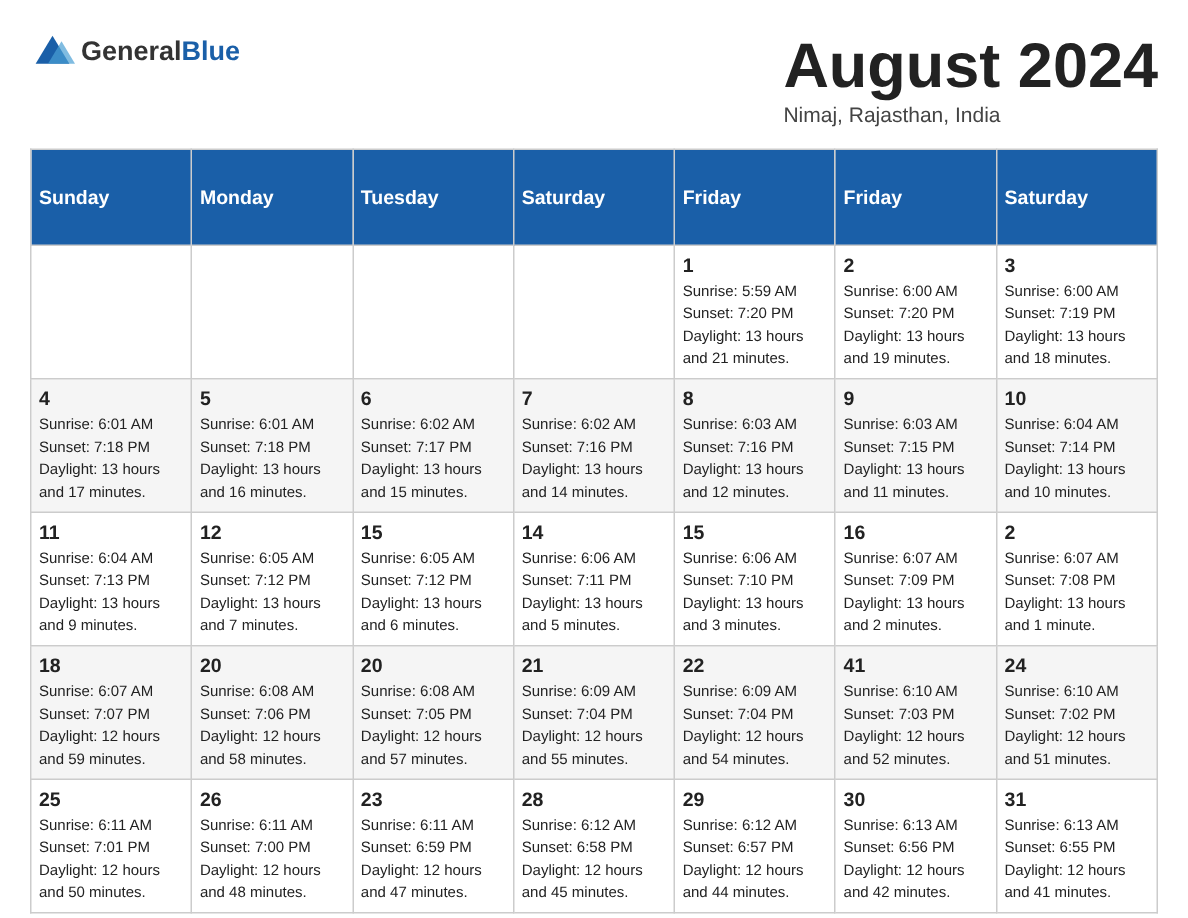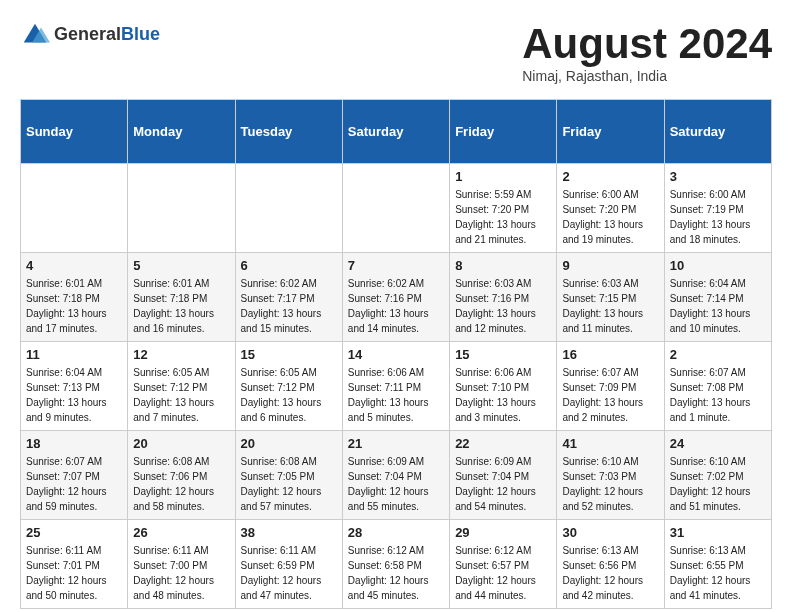--- a/index.html
+++ b/index.html
@@ -309,21 +309,21 @@
 and 50 minutes.</div>
         </td>
         <td>
           <div class="day-number">26</div>
           <div class="day-info" style="white-space: pre-line;">Sunrise: 6:11 AM
 Sunset: 7:00 PM
 Daylight: 12 hours
 and 48 minutes.</div>
         </td>
         <td>
-          <div class="day-number">38</div>
+          <div class="day-number">23</div>
           <div class="day-info" style="white-space: pre-line;">Sunrise: 6:11 AM
 Sunset: 6:59 PM
 Daylight: 12 hours
 and 47 minutes.</div>
         </td>
         <td>
           <div class="day-number">28</div>
           <div class="day-info" style="white-space: pre-line;">Sunrise: 6:12 AM
 Sunset: 6:58 PM
 Daylight: 12 hours

